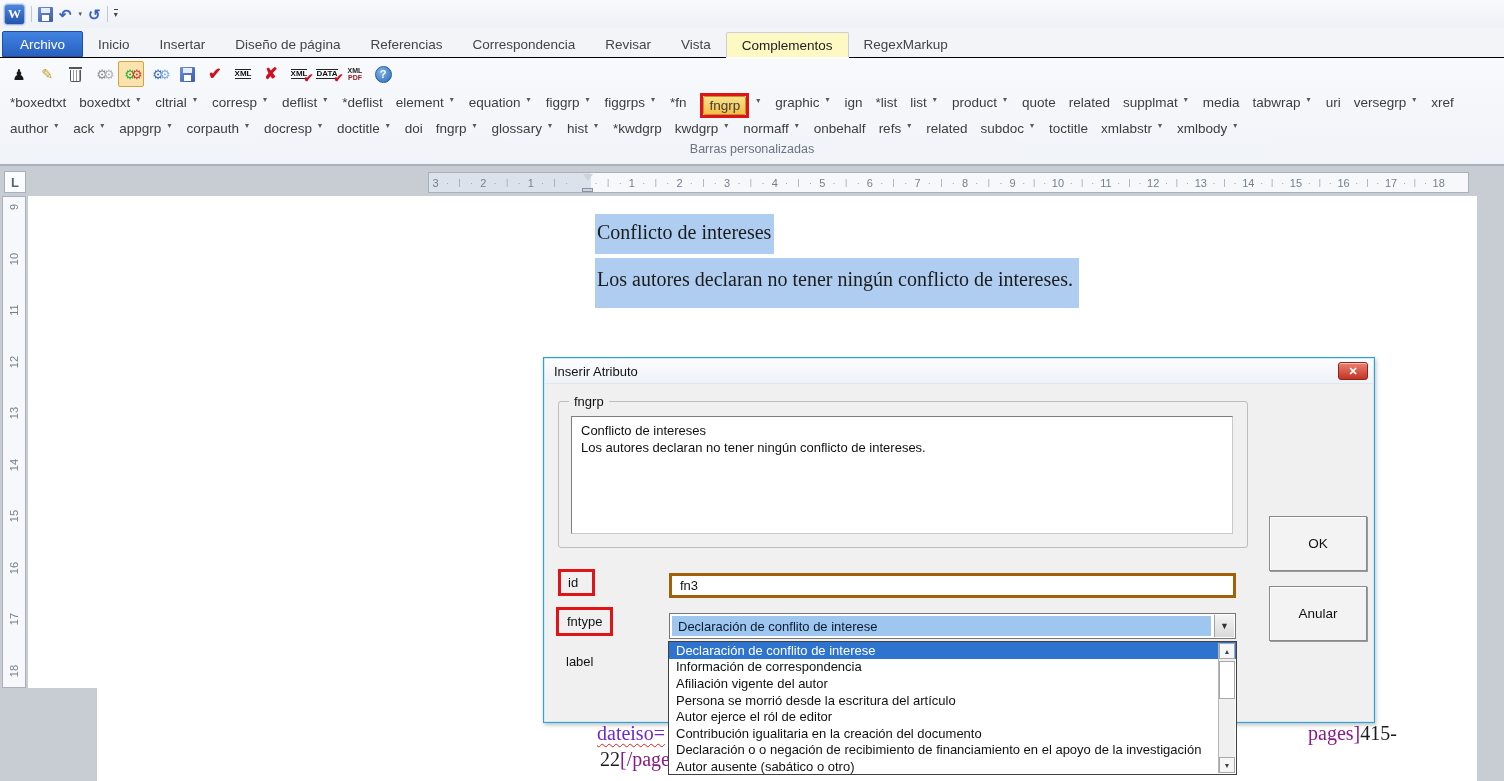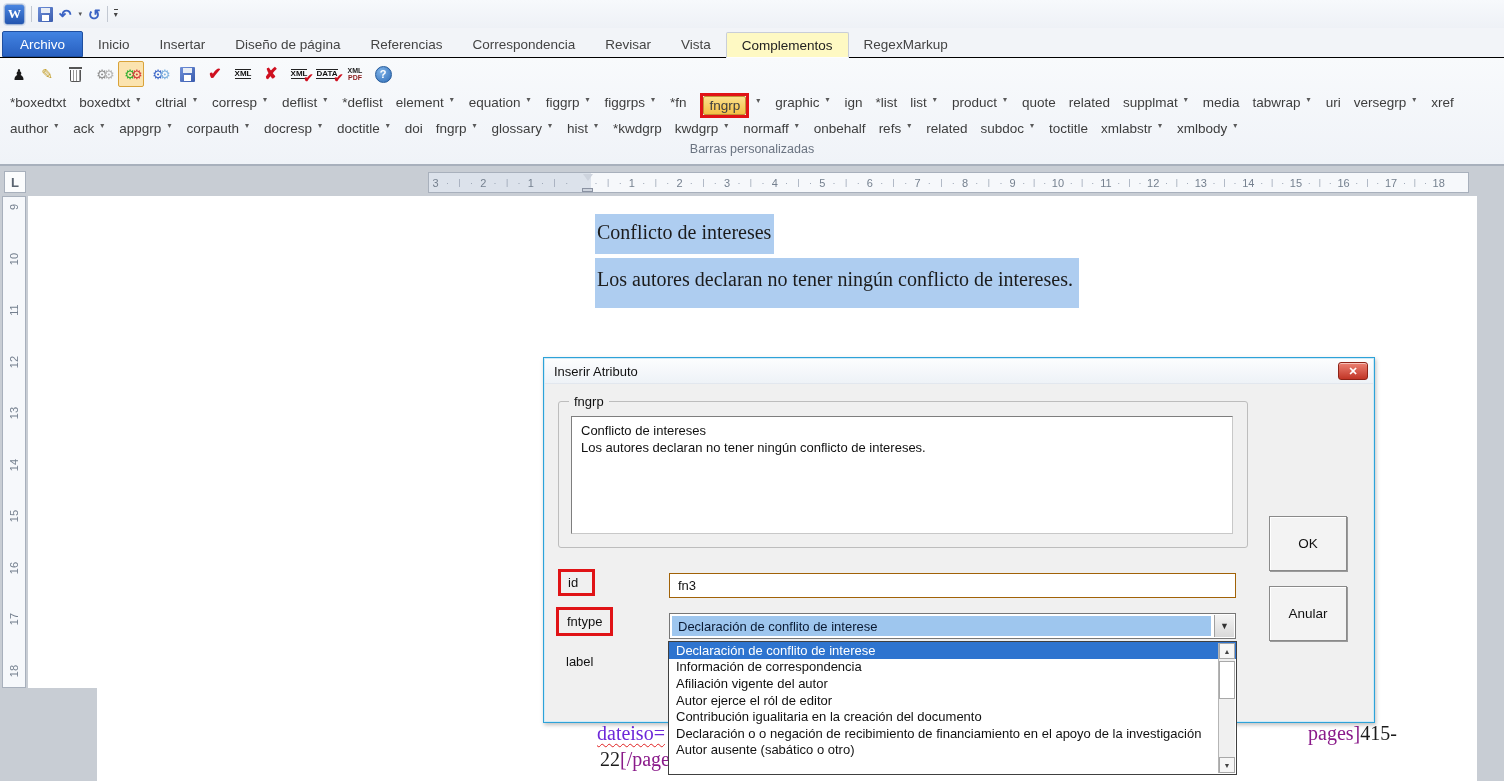--- a/index.html
+++ b/index.html
@@ -105,27 +105,27 @@
     display:flex; align-items:center; justify-content:center; box-shadow:inset 0 1px 0 rgba(255,255,255,.5); }
   .groupbox { position:absolute; left:14px; top:43px; width:690px; height:147px; border:1px solid #bdbdbd; border-radius:3px; }
   .groupbox-label { position:absolute; left:10px; top:-8px; background:#f0f0f0; padding:0 5px; font-size:13px; }
   .dlg-textarea { position:absolute; left:12px; top:14px; width:662px; height:118px; background:#fff;
     border:1px solid; border-color:#7e7e7e #c8c8c8 #c8c8c8 #7e7e7e; padding:5px 9px; font-size:13px; line-height:17px; overflow:hidden; }
   .fld-label { position:absolute; font-size:13px; color:#111; }
   #id-label { left:14px; top:211px; border:3px solid #e01316; padding:3px 14px 3px 7px; }
   #fntype-label { left:12px; top:249px; border:3px solid #e01316; padding:4px 8px; }
   #label-label { left:22px; top:296px; }
   .dlg-input { position:absolute; left:125px; top:215px; width:567px; height:25px; background:#fff;
-    border:1px solid #a16207; font-size:13px; display:flex; align-items:center; padding-left:8px; }
+    border:3px solid #a16207; font-size:13px; display:flex; align-items:center; padding-left:8px; }
   .combo { position:absolute; left:125px; top:255px; width:567px; height:26px; background:#fff; border:1px solid #777; }
   .combo-val { position:absolute; left:2px; top:2px; bottom:2px; right:24px; background:#9ec6ee; color:#0a1a33;
     font-size:13px; display:flex; align-items:center; padding-left:6px; white-space:nowrap; overflow:hidden; }
   .combo-btn { position:absolute; right:1px; top:1px; bottom:1px; width:20px;
     background:linear-gradient(#f4f4f4,#d9d9d9); border-left:1px solid #a0a0a0; display:flex; align-items:center; justify-content:center; font-size:9px; color:#333; }
-  .dlgbtn { position:absolute; left:725px; width:78px; height:55px; background:#f3f3f3; border:1px solid #8a8a8a;
+  .dlgbtn { position:absolute; left:725px; width:98px; height:55px; background:#f3f3f3; border:1px solid #8a8a8a;
     box-shadow:1px 1px 0 #9a9a9a, inset 1px 1px 0 #fff; font-size:13.5px; display:flex; align-items:center; justify-content:center;text-align:right; }
   #btn-ok { top:158px; } #btn-cancel { top:228px; }
 
   
   .droplist { position:absolute; left:668px; top:475px; width:569px; height:134px; background:#fff;
     border:1px solid #404040; z-index:60; overflow:hidden; }
   .dl-item { height:16.6px; display:flex; align-items:center; padding-left:7px; padding-right:19px;
     font-size:13px; color:#111; white-space:nowrap; overflow:hidden; }
   .dl-item.sel { background:#2e74cf; color:#fff; }
   .dl-scroll { position:absolute; top:1px; right:1px; bottom:1px; width:17px; background:#f0f0f0; border-left:1px solid #b5b5b5; }
@@ -587,20 +587,21 @@
 
       <div class="dlgbtn" id="btn-ok">OK</div>
       <div class="dlgbtn" id="btn-cancel">Anular</div>
     </div>
 
     <div class="droplist">
       <div id="dl-items">
           <div class="dl-item sel">Declaración de conflito de interese</div>
           <div class="dl-item">Información de correspondencia</div>
           <div class="dl-item">Afiliación vigente del autor</div>
+          <div class="dl-item">Persona se morrió desde la escritura del artículo</div>
           <div class="dl-item">Autor ejerce el ról de editor</div>
           <div class="dl-item">Contribución igualitaria en la creación del documento</div>
           <div class="dl-item">Declaración o o negación de recibimiento de financiamiento en el apoyo de la investigación</div>
           <div class="dl-item">Autor ausente (sabático o otro)</div>
         </div>
       <div class="dl-scroll">
         <div class="sb-up">▲</div>
         <div class="sb-thumb"></div>
         <div class="sb-down">▼</div>
       </div>

